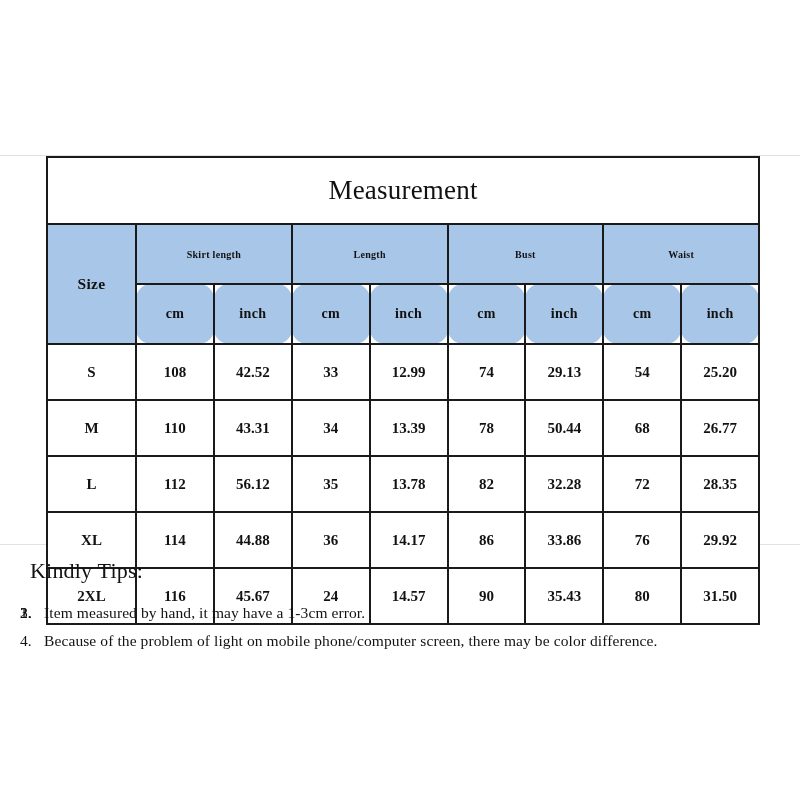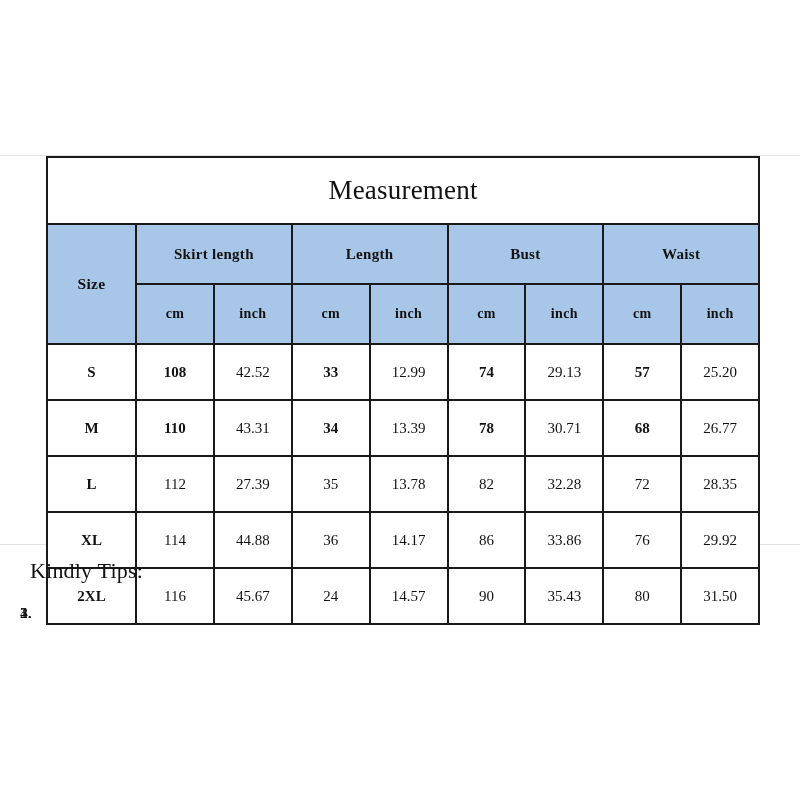--- a/index.html
+++ b/index.html
@@ -71,30 +71,30 @@
     letter-spacing: 0.2px;
   }
 
   
   td.hdr {
     background: #a8c6e8;
     font-weight: 700;
     font-size: 14.5px;
     letter-spacing: 0.3px;
   }
-  td.hdr-group { height: 50px; font-size: 15px; }
-  td.hdr-unit  { height: 50px; font-size: 14px; }
+  td.hdr-group { height: 50px; font-size: 10px; }
+  td.hdr-unit  { height: 50px; font-size: 14px; border-radius: 15px; }
   td.hdr-size  { font-size: 15.5px; }
 
   
   td.data {
     height: 46px;
     background: #ffffff;
     font-size: 15px;
-    font-weight: 400;
+    font-weight: 700;
   }
   td.data.size-label { font-weight: 700; font-size: 15px; }
   td.data.strong     { font-weight: 700; text-align: center; }
 
   
   col.c-size { width: 89px; }
   col.c-val  { width: 77.875px; }
 
   
   .tips {
@@ -180,38 +180,38 @@
       </tbody>
       <tbody id="table-body">
           <tr>
             <td class="data size-label">S</td>
             <td class="data strong">108</td>
             <td class="data">42.52</td>
             <td class="data strong">33</td>
             <td class="data">12.99</td>
             <td class="data strong">74</td>
             <td class="data">29.13</td>
-            <td class="data strong">57</td>
+            <td class="data strong">54</td>
             <td class="data">25.20</td>
           </tr>
           <tr>
             <td class="data size-label">M</td>
             <td class="data strong">110</td>
             <td class="data">43.31</td>
             <td class="data strong">34</td>
             <td class="data">13.39</td>
             <td class="data strong">78</td>
-            <td class="data">30.71</td>
+            <td class="data">50.44</td>
             <td class="data strong">68</td>
             <td class="data">26.77</td>
           </tr>
           <tr>
             <td class="data size-label">L</td>
             <td class="data">112</td>
-            <td class="data">27.39</td>
+            <td class="data">56.12</td>
             <td class="data">35</td>
             <td class="data">13.78</td>
             <td class="data">82</td>
             <td class="data">32.28</td>
             <td class="data">72</td>
             <td class="data">28.35</td>
           </tr>
           <tr>
             <td class="data size-label">XL</td>
             <td class="data">114</td>
@@ -236,18 +236,18 @@
           </tr>
         </tbody>
     </table>
   </div>
 
   <div class="tips">
     <div class="tips-title">Kindly Tips:</div>
     <ol class="tips-list" id="tips-list">
         <li><span class="num">1.</span></li>
         <li><span class="num">2.</span></li>
-        <li><span class="num">3.</span></li>
-        <li><span class="num">4.</span></li>
+        <li><span class="num">3.</span><span>Item measured by hand, it may have a 1-3cm error.</span></li>
+        <li><span class="num">4.</span><span>Because of the problem of light on mobile phone/computer screen, there may be color difference.</span></li>
       </ol>
   </div>
 
 </div>
 
 </body></html>

